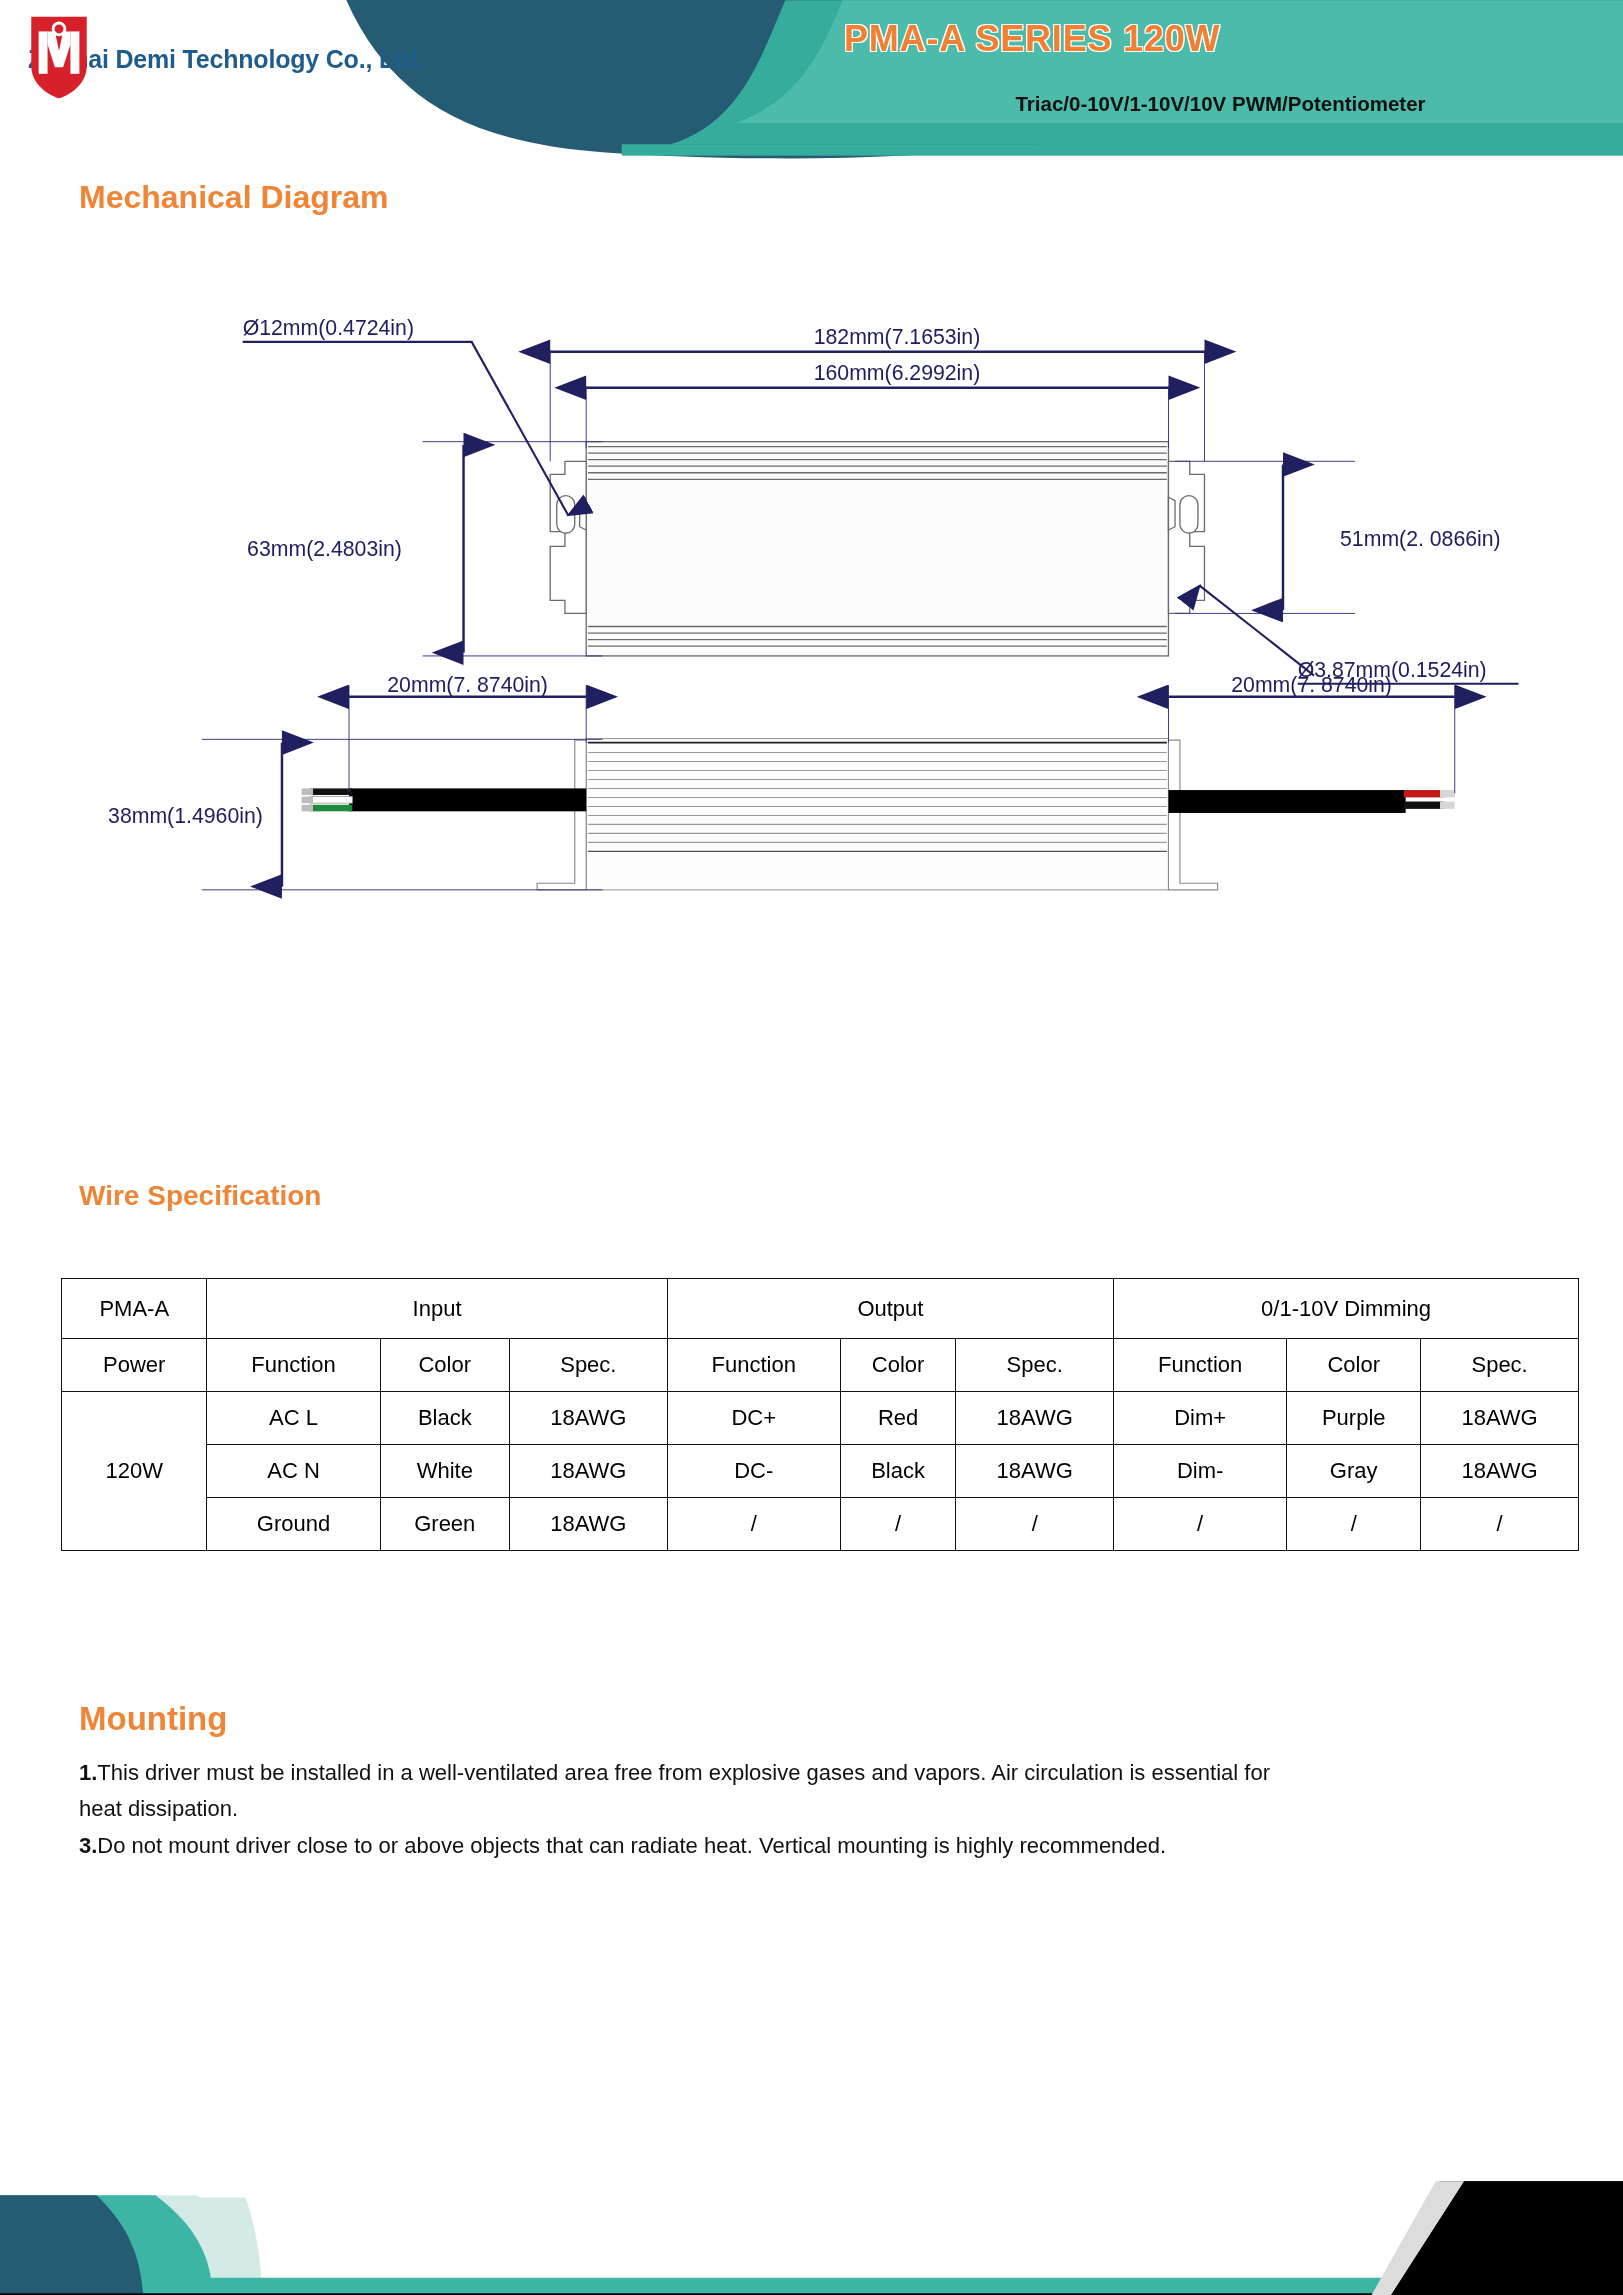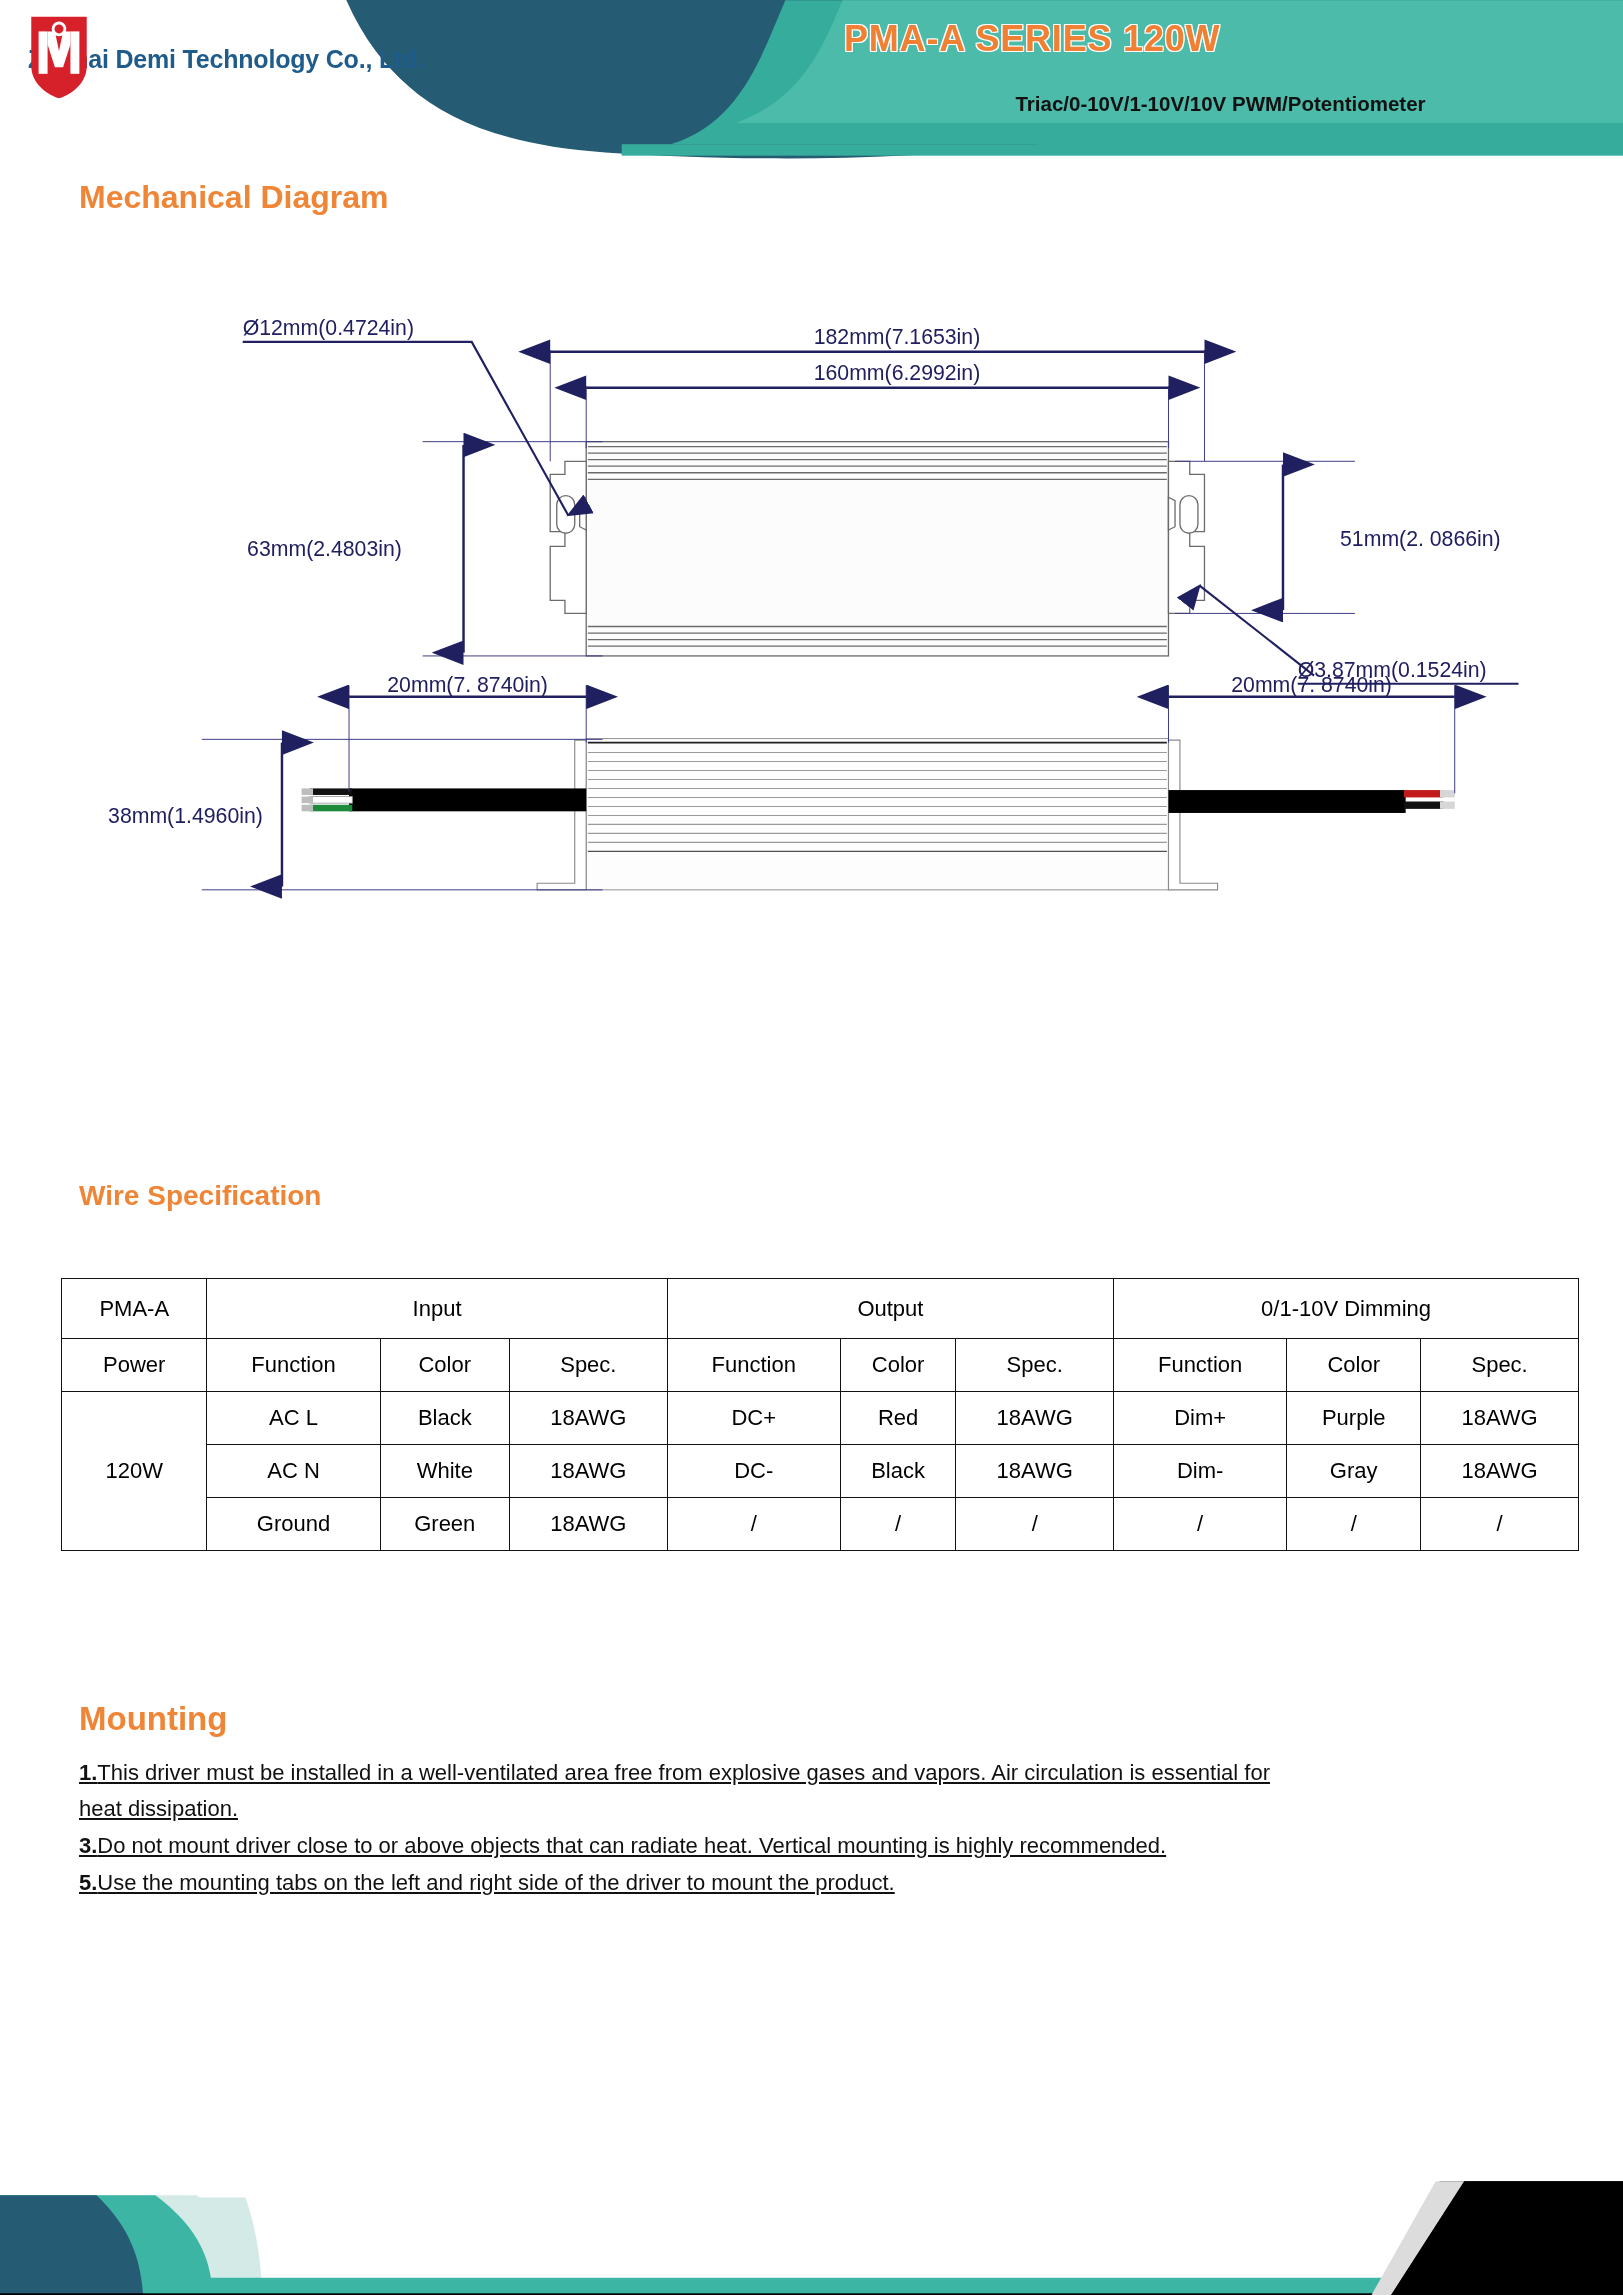--- a/index.html
+++ b/index.html
@@ -39,21 +39,21 @@
   .tblwrap{position:absolute;left:61px;top:1278px;width:1518px;border-radius:20px;}
   table.wire{border-collapse:collapse;width:100%;
              font-size:22px;color:#000;}
   table.wire td{border:1.2px solid #111;text-align:center;
                 height:52px;padding:0 3.3px;vertical-align:middle;}
   table.wire td.hdr{height:59px;}
 
   
   .mount-list{position:absolute;left:79px;top:1755px;width:1227px;
               font-size:22px;color:#111;line-height:1.62;}
-  .mount-list p{margin:0 0 1.6px 0;text-decoration:underline;}
+  .mount-list p{margin:0 0 1.6px 0;}
   .mount-list b{font-weight:bold;}
 
   
   .footer{position:absolute;left:0;top:2109px;width:1623px;height:187px;}
   .footer svg{position:absolute;left:0;top:0;}
 </style>
 </head>
 <body>
 
 <div class="header">
@@ -293,21 +293,20 @@
     <td>/</td>
     <td>/</td>
   </tr>
 </tbody>
     </table>
 </div>
 
 <div class="mount-list">
   <p><b>1.</b><span>This driver must be installed in a well-ventilated area free from explosive gases and vapors. Air circulation is essential for heat dissipation.</span></p>
   <p><b>3.</b><span>Do not mount driver close to or above objects that can radiate heat. Vertical mounting is highly recommended.</span></p>
-  <p><b>5.</b><span>Use the mounting tabs on the left and right side of the driver to mount the product.</span></p>
 </div>
 
 <div class="footer">
   <svg width="1623" height="187" viewBox="0 0 1984 228">
 
     <path d="M0,108 L300,108 C300,108 320,160 320,228 L0,228 Z" fill="#D3EAE6"></path>
     <path d="M0,105 L240,105 C300,150 310,190 312,228 L0,228 Z" fill="#D3EAE6"></path>
 
     <path d="M0,105 L190,105 C250,150 258,192 260,228 L0,228 Z" fill="#3CB5A5"></path>
 

